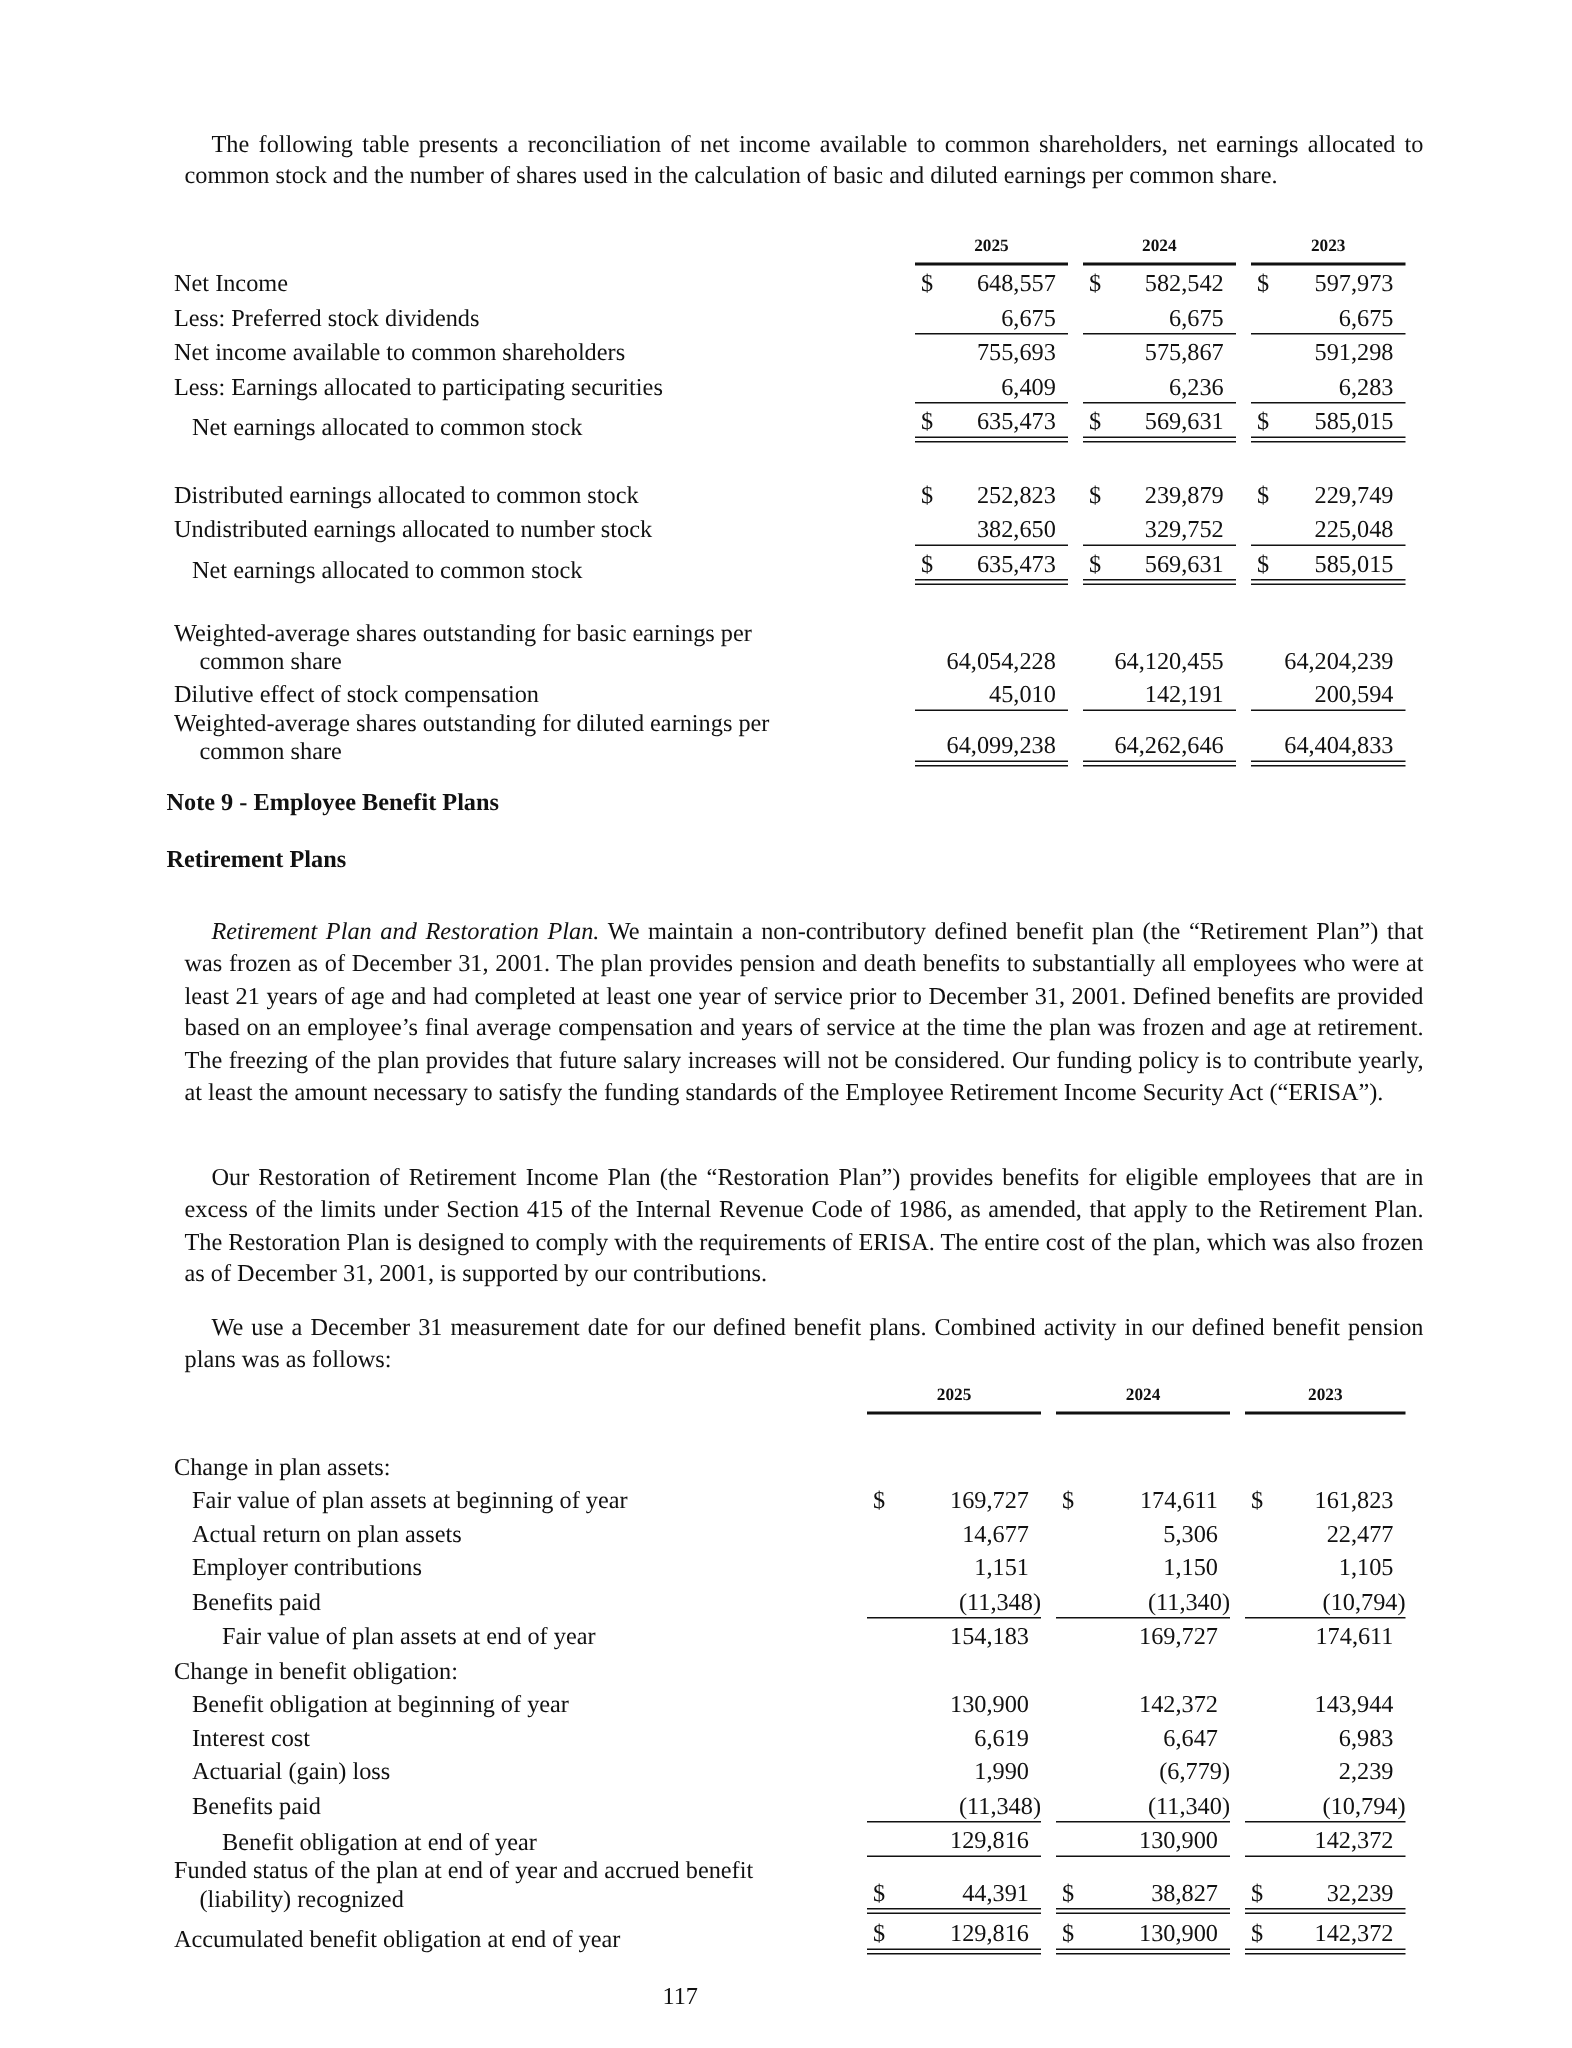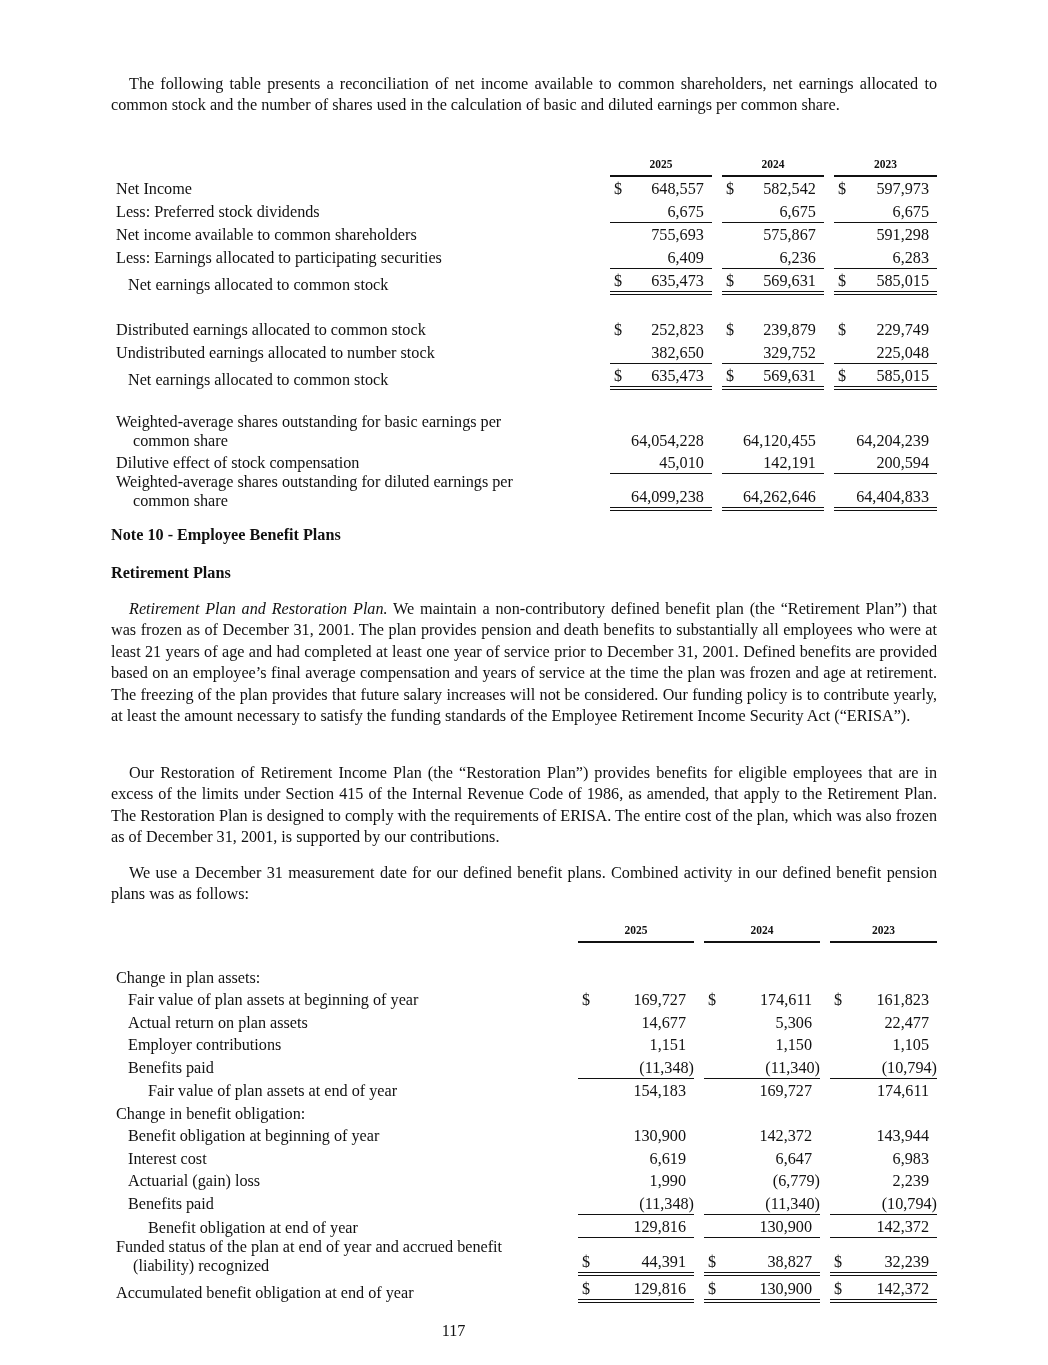--- a/index.html
+++ b/index.html
@@ -2,21 +2,21 @@
 <html><head>
 <meta charset="utf-8">
 <style>
   html, body { margin: 0; padding: 0; background: #ffffff; }
   body {
     width: 1048px; height: 1365px; position: relative; overflow: hidden;
     font-family: "Liberation Serif", "DejaVu Serif", serif;
     color: #111; font-size: 16.2px;
   }
   .page { position: absolute; left: 111px; top: 0; width: 826px; }
-  p.para { margin: 0; text-align: justify; line-height: 21.4px; text-indent: 18px; }
+  p.para { margin: 12px; text-align: justify; line-height: 21.4px; text-indent: 18px; }
   .italic { font-style: italic; }
   h3 { margin: 0; font-size: 16.2px; font-weight: bold; line-height: 20px; }
 
   table.fin { border-collapse: separate; border-spacing: 0; position: absolute; font-size: 16.2px; }
   table.fin td { padding: 0; height: 22.5px; line-height: 19px; vertical-align: bottom; white-space: nowrap; }
   table.fin td.label { padding-left: 5px; }
   table.fin td.label.ind1 { padding-left: 17px; }
   table.fin td.label.ind2 { padding-left: 37px; }
   table.fin td.label .cont { display: block; padding-left: 17px; }
   table.fin th { font-size: 11.5px; font-weight: bold; padding: 0 0 1px 0; text-align: center; border-bottom: 2px solid #111; }
@@ -181,21 +181,21 @@
         <td class="dollar"></td>
         <td class="num paren-pad">64,262,646</td>
         <td class="gap"></td>
         <td class="dollar"></td>
         <td class="num paren-pad">64,404,833</td>
       </tr>
     </tbody>
 </table>
 
 <div class="page">
-  <h3 style="position:absolute; top:525px;">Note 10 - Employee Benefit Plans</h3>
+  <h3 style="position:absolute; top:525px;">Note 9 - Employee Benefit Plans</h3>
   <h3 style="position:absolute; top:563px;">Retirement Plans</h3>
   <p class="para" style="position:absolute; top:599px; width:826px;"><span class="italic">Retirement Plan and Restoration Plan.</span><span> We maintain a non-contributory defined benefit plan (the “Retirement Plan”) that was frozen as of December 31, 2001. The plan provides pension and death benefits to substantially all employees who were at least 21 years of age and had completed at least one year of service prior to December 31, 2001. Defined benefits are provided based on an employee’s final average compensation and years of service at the time the plan was frozen and age at retirement. The freezing of the plan provides that future salary increases will not be considered. Our funding policy is to contribute yearly, at least the amount necessary to satisfy the funding standards of the Employee Retirement Income Security Act (“ERISA”).</span></p>
   <p class="para" style="position:absolute; top:763px; width:826px;">Our Restoration of Retirement Income Plan (the “Restoration Plan”) provides benefits for eligible employees that are in excess of the limits under Section 415 of the Internal Revenue Code of 1986, as amended, that apply to the Retirement Plan. The Restoration Plan is designed to comply with the requirements of ERISA. The entire cost of the plan, which was also frozen as of December 31, 2001, is supported by our contributions.</p>
   <p class="para" style="position:absolute; top:863px; width:826px;">We use a December 31 measurement date for our defined benefit plans. Combined activity in our defined benefit pension plans was as follows:</p>
 </div>
 
 <table class="fin" id="pension-table" style="left:111px; top:920px; width:826px;">
   <colgroup>
     <col style="width:467px">
       <col style="width:20px">

